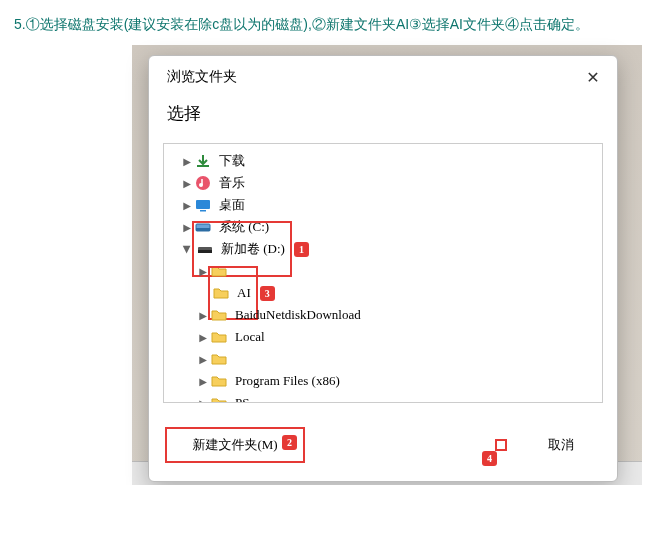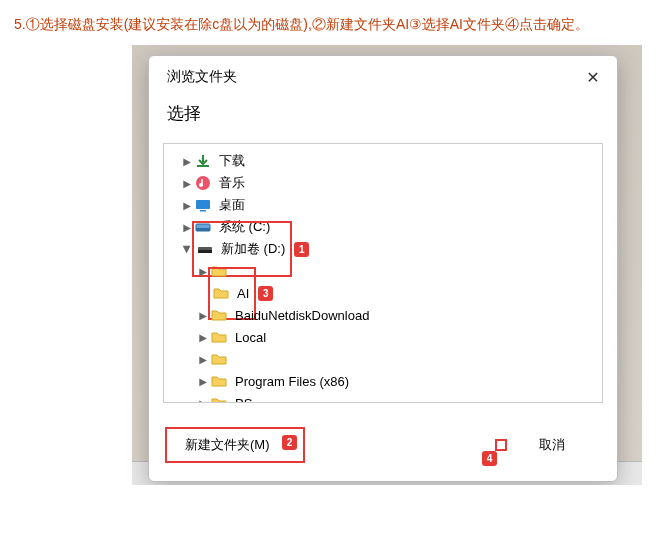--- a/index.html
+++ b/index.html
@@ -7,21 +7,21 @@
     margin: 0;
     font-family: "Microsoft YaHei", "PingFang SC", sans-serif;
     font-size: 13px;
     background: #fff;
     width: 656px;
   }
   .instruction {
     padding: 12px 14px 8px 14px;
     font-size: 14px;
     line-height: 1.8;
-    color: #c2410c;
+    color: #0f766e;
   }
   .stage {
     position: relative;
     margin: 0 14px;
   }
   .bg-strip {
     position: absolute;
     left: 118px; right: 0; top: 0; bottom: 0;
     background: linear-gradient(#cfc8bf,#d7d1c8);
   }
@@ -107,20 +107,21 @@
   .button-row {
     display: flex;
     gap: 14px;
     padding: 10px 16px 18px 16px;
     align-items: center;
   }
   .btn {
     height: 30px;
     display: inline-flex;
     align-items: center;
+    justify-content: center;
     padding: 16px 18px;
     font-size: 13px;
     cursor: pointer;
     background: #fff;
   }
   .btn-newfolder {
     border: 2px solid #e53935;
     width: 140px;
     position: relative;
   }
@@ -140,21 +141,21 @@
   }
   .badge-on-btn {
     position: absolute;
   }
 </style>
 </head>
 <body>
 
 <div class="instruction">5.①选择磁盘安装(建议安装在除c盘以为的磁盘),②新建文件夹AI③选择AI文件夹④点击确定。</div>
 
-<div class="stage" style="height:440px;">
+<div class="stage" style="height:440px;font-family:Liberation Serif, serif;">
   <div class="bg-strip"></div>
   <div class="bg-bottom-edge">默认位置</div>
 
   <div class="dialog" style="top:10px;">
     <div class="titlebar">
       <span class="title">浏览文件夹</span>
       <div class="close">
         <span>✕</span>
       </div>
     </div>

